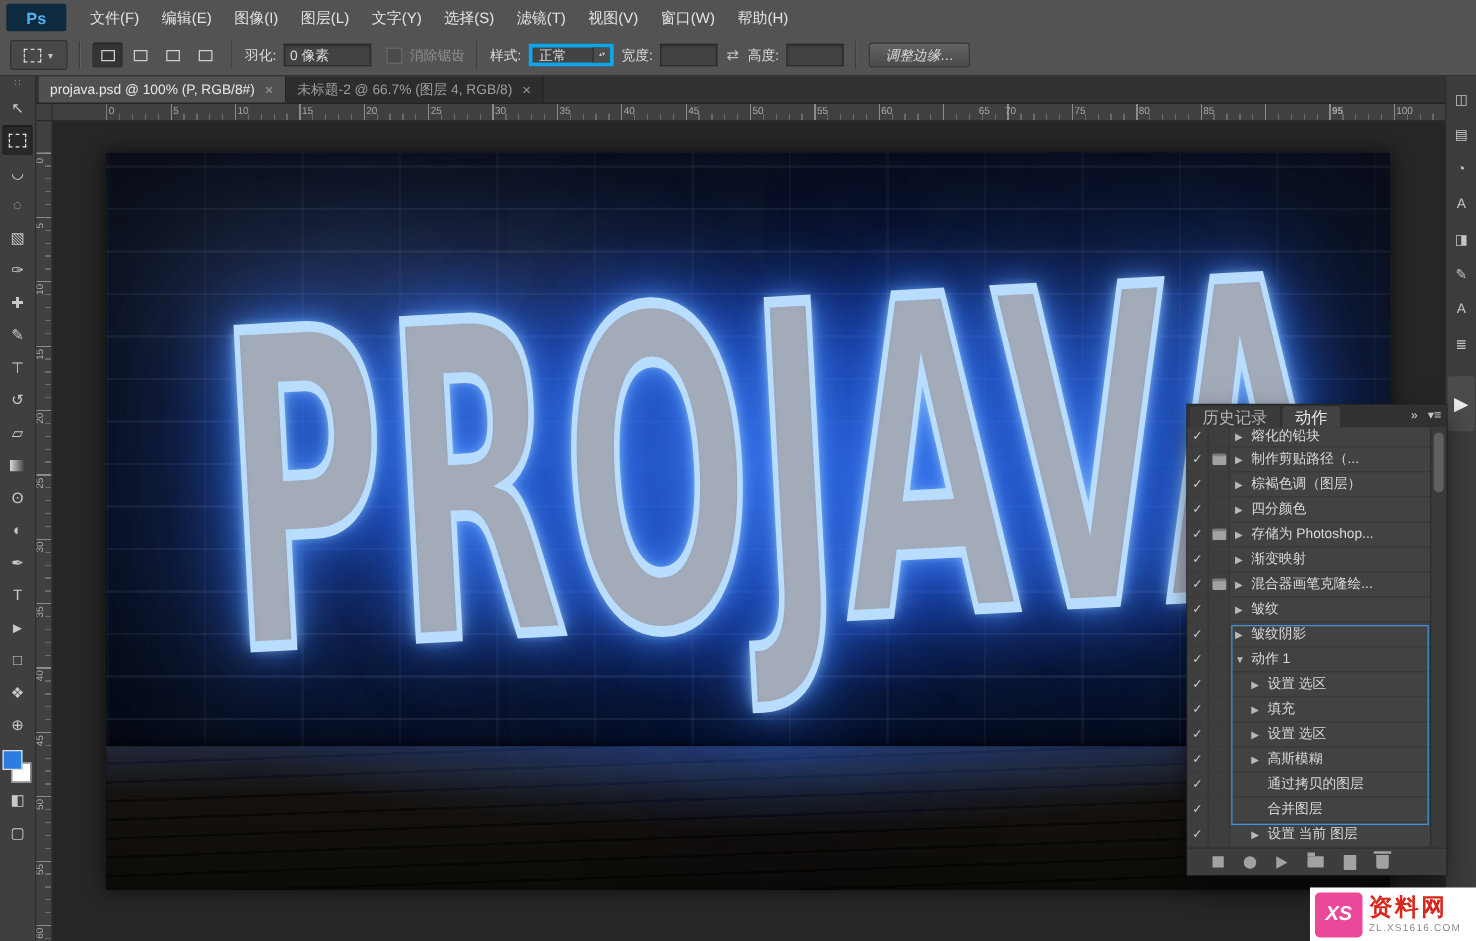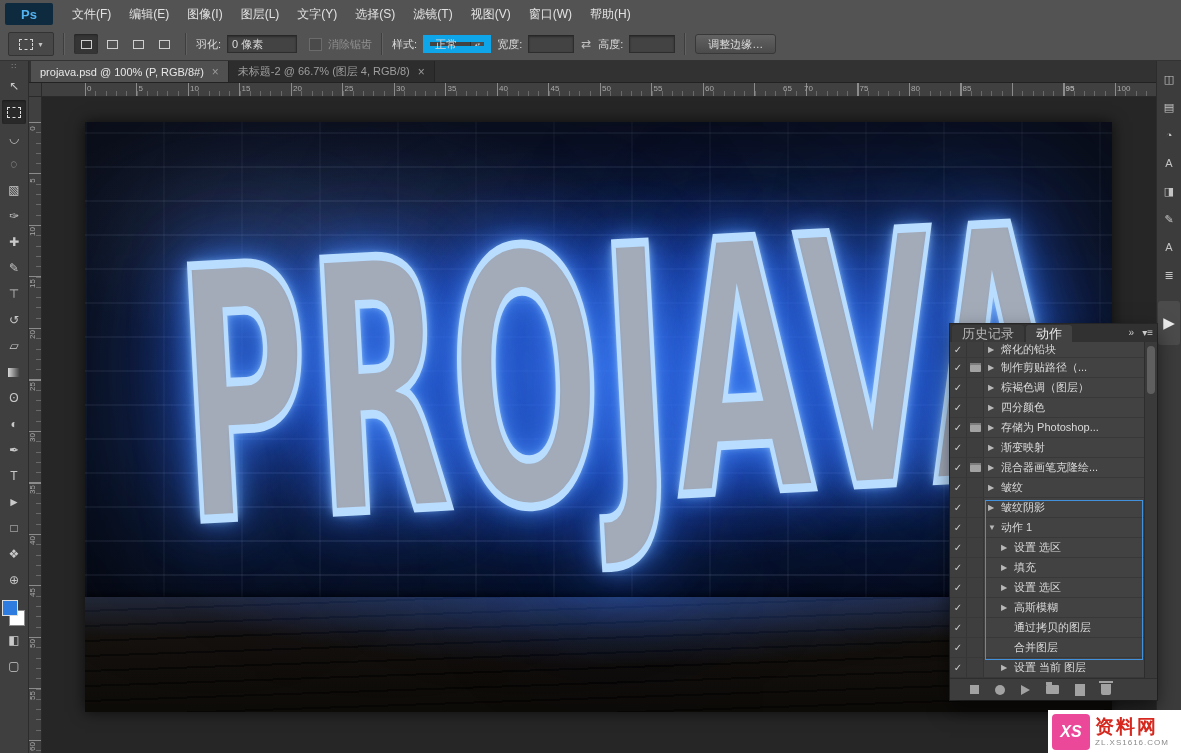--- a/index.html
+++ b/index.html
@@ -25,27 +25,27 @@
   #selmodes{display:flex;gap:2px;}
   .selmode{width:24px;height:20px;display:flex;align-items:center;justify-content:center;border-radius:2px;}
   .selmode.active{background:#353535;box-shadow:inset 0 1px 2px #222;}
   .sel-ico{width:9px;height:7px;border:1px solid #cfcfcf;display:inline-block;}
   .field{height:18px;background:#434343;border:1px solid #2d2d2d;border-top-color:#272727;
          box-shadow:inset 0 1px 2px rgba(0,0,0,.35);display:flex;align-items:center;padding-left:4px;box-sizing:border-box;}
   .field.feather{width:70px;}
   .field.dim{width:46px;}
   .checkbox{width:11px;height:11px;background:#4a4a4a;border:1px solid #6b6b6b;margin-left:6px;display:inline-block;}
   label.disabled{color:#909090;}
-  .combo{width:68px;height:18px;background:#434343;border:7px solid #0ea5e9;display:flex;align-items:center;
+  .combo{width:68px;height:18px;background:#434343;border:3px solid #0ea5e9;display:flex;align-items:center;
          justify-content:space-between;padding-left:5px;box-sizing:border-box;}
   .spin{width:13px;height:100%;border-left:1px solid #2d2d2d;display:flex;flex-direction:column;
         align-items:center;justify-content:center;font-size:5px;line-height:5px;color:#c0c0c0;background:#4d4d4d;}
   .swap{color:#c0c0c0;font-size:12px;margin:0 1px;}
   #refine-edge{height:20px;padding:0 12px;border-radius:3px;background:linear-gradient(#626262,#4b4b4b);
-               border:1px solid #383838;color:#dcdcdc;font-size:11px;font-family:inherit;}
+               border:1px solid #383838;color:#dcdcdc;font-size:11px;font-family:inherit;font-style:italic;}
 
   
   #tabbar{position:absolute;left:28px;top:61px;right:24px;height:22px;background:#323232;display:flex;
           align-items:stretch;z-index:3;padding-left:3px;border-bottom:1px solid #222;box-sizing:border-box;}
   .doctab{display:flex;align-items:center;padding:0 9px;font-size:11px;background:#2d2d2d;color:#9e9e9e;
           border-right:1px solid #242424;gap:8px;white-space:nowrap;}
   .doctab.active{background:#505050;color:#e8e8e8;}
   .doctab .close{color:#9a9a9a;font-size:12px;}
 
   

